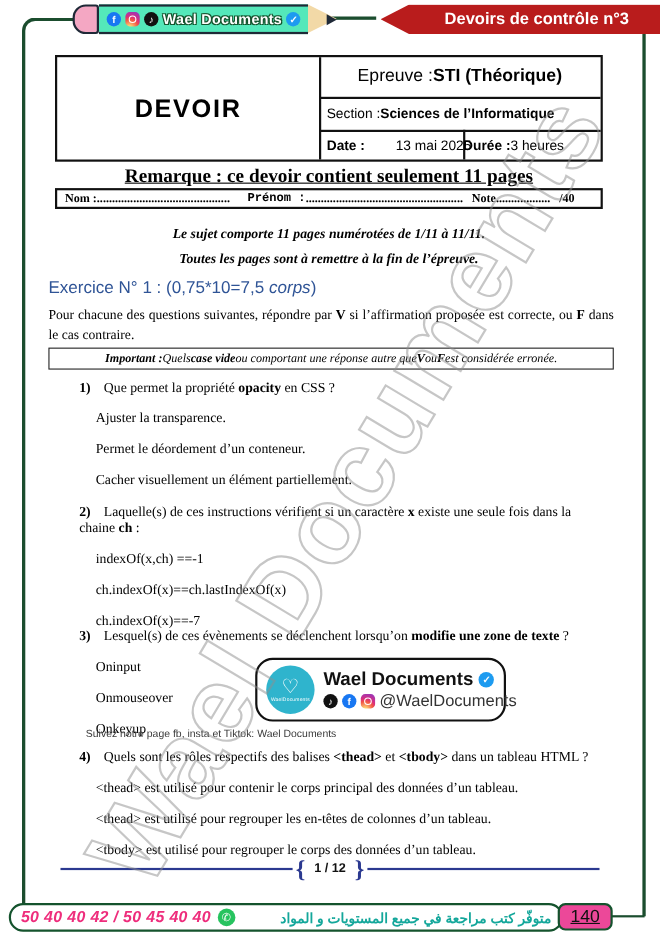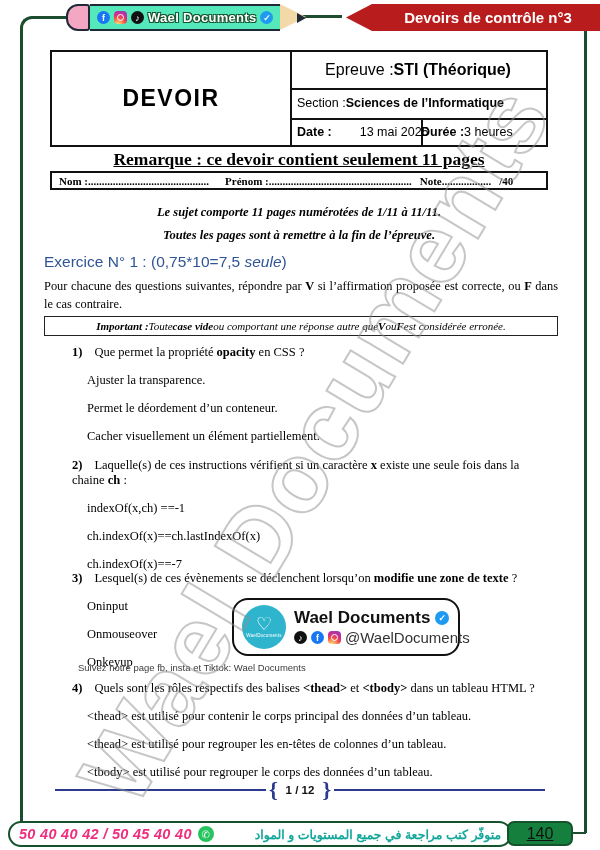--- a/index.html
+++ b/index.html
@@ -56,21 +56,21 @@
   .cell-duree   { position:absolute; left:362px; top:66px; right:0; bottom:0;
                   display:flex; align-items:center; padding-left:7px; font-size:12.5px; white-space:nowrap; }
   .b { font-weight:bold; }
 
   .remarque { position:absolute; left:50px; top:149px; width:498px; text-align:center;
               font:bold 17.5px "Liberation Serif", serif; text-decoration:underline; white-space:nowrap; }
 
   .idrow { position:absolute; left:50px; top:171px; width:498px; height:19px; border:2px solid #111;
            box-sizing:border-box; display:flex; align-items:center; padding:0 7px;
            font:bold 11px "Liberation Serif", serif; white-space:nowrap; overflow:hidden; }
-  .idrow .gap1 { margin-left:16px; } .idrow .gap2 { margin-left:8px; }
+  .idrow .gap1 { margin-left:16px;font-family:Liberation Mono, monospace; } .idrow .gap2 { margin-left:8px; }
 
   .notice { position:absolute; left:50px; width:498px; text-align:center;
             font:bold italic 12.5px "Liberation Serif", serif; }
   .notice1 { top:205px; } .notice2 { top:228px; }
 
   .exheading { position:absolute; left:44px; top:253px; font:15.5px "Liberation Sans", sans-serif;
                color:#2f5496; white-space:nowrap; }
   .exheading .it { font-style:italic; }
 
   .intro { position:absolute; left:44px; top:278px; width:514px;
@@ -111,22 +111,22 @@
   .pnum  { font:bold 11.5px "Liberation Sans", sans-serif; color:#111; margin:0 5px; }
 
   
   .pill { position:absolute; left:8px; top:821px; height:26px; background:#fff; border:2.5px solid #14532d;
           border-radius:14px; display:flex; align-items:center; gap:6px; padding:0 9px;
           box-sizing:border-box; z-index:3; }
   .phones { color:#ee2d7c; font:italic bold 14.5px "Liberation Sans", sans-serif; letter-spacing:.3px; white-space:nowrap; }
   .wa { width:16px; height:16px; border-radius:50%; background:#27c35f; color:#fff; font-size:10px;
         display:flex; align-items:center; justify-content:center; flex-shrink:0; }
   .arabic { color:#14a79b; font:bold 12.5px "Liberation Sans", sans-serif; direction:rtl; white-space:nowrap;margin-left:35px; }
-  .pagebox { position:absolute; left:507px; top:821px; width:66px; height:25px; border:2.5px solid #14532d;
-             border-radius:7px; background:#15803d; display:flex; align-items:center; justify-content:center;
+  .pagebox { position:absolute; left:507px; top:821px; width:50px; height:25px; border:2.5px solid #14532d;
+             border-radius:7px; background:#ec4899; display:flex; align-items:center; justify-content:center;
              font:16px "Liberation Sans", sans-serif; color:#111; z-index:3; box-sizing:border-box;text-decoration:underline; }
 
   
   .watermark { position:absolute; left:315px; top:445px; transform:translate(-50%,-50%) rotate(-59deg);
                font:bold 98px "Liberation Sans", sans-serif; letter-spacing:2px; white-space:nowrap;
                color:transparent; -webkit-text-stroke:2px #8f8f8f; opacity:.5; z-index:5; pointer-events:none; }
 </style>
 </head>
 <body>
 
@@ -185,29 +185,29 @@
     <span>....................................................</span>
     <span class="gap2">Note</span>
     <span>..................</span>
     <span class="gap2">/40</span>
   </div>
 
   <div class="notice notice1">Le sujet comporte 11 pages numérotées de 1/11 à 11/11.</div>
   <div class="notice notice2">Toutes les pages sont à remettre à la fin de l’épreuve.</div>
 
   <div class="exheading">
-    <span>Exercice N° 1 : (0,75*10=7,5 </span><span class="it">seule</span><span>)</span>
+    <span>Exercice N° 1 : (0,75*10=7,5 </span><span class="it">corps</span><span>)</span>
   </div>
   <div class="intro">
     <span>Pour chacune des questions suivantes, répondre par </span><span class="b">V</span><span> si l’affirmation proposée est correcte, ou </span><span class="b">F</span><span> dans le cas contraire.</span>
   </div>
 
   <div class="impbox">
     <span class="bi">Important :</span>
-      <span> Toute </span>
+      <span> Quels </span>
       <span class="bi">case vide</span>
       <span> ou comportant une réponse autre que </span>
       <span class="bi">V</span>
       <span> ou </span>
       <span class="bi">F</span>
       <span> est considérée erronée.</span>
   </div>
 
   <div class="q q1">
     <div class="qline"><span class="num">1)</span><span>Que permet la propriété </span><span class="b">opacity</span><span> en CSS ?</span></div>

